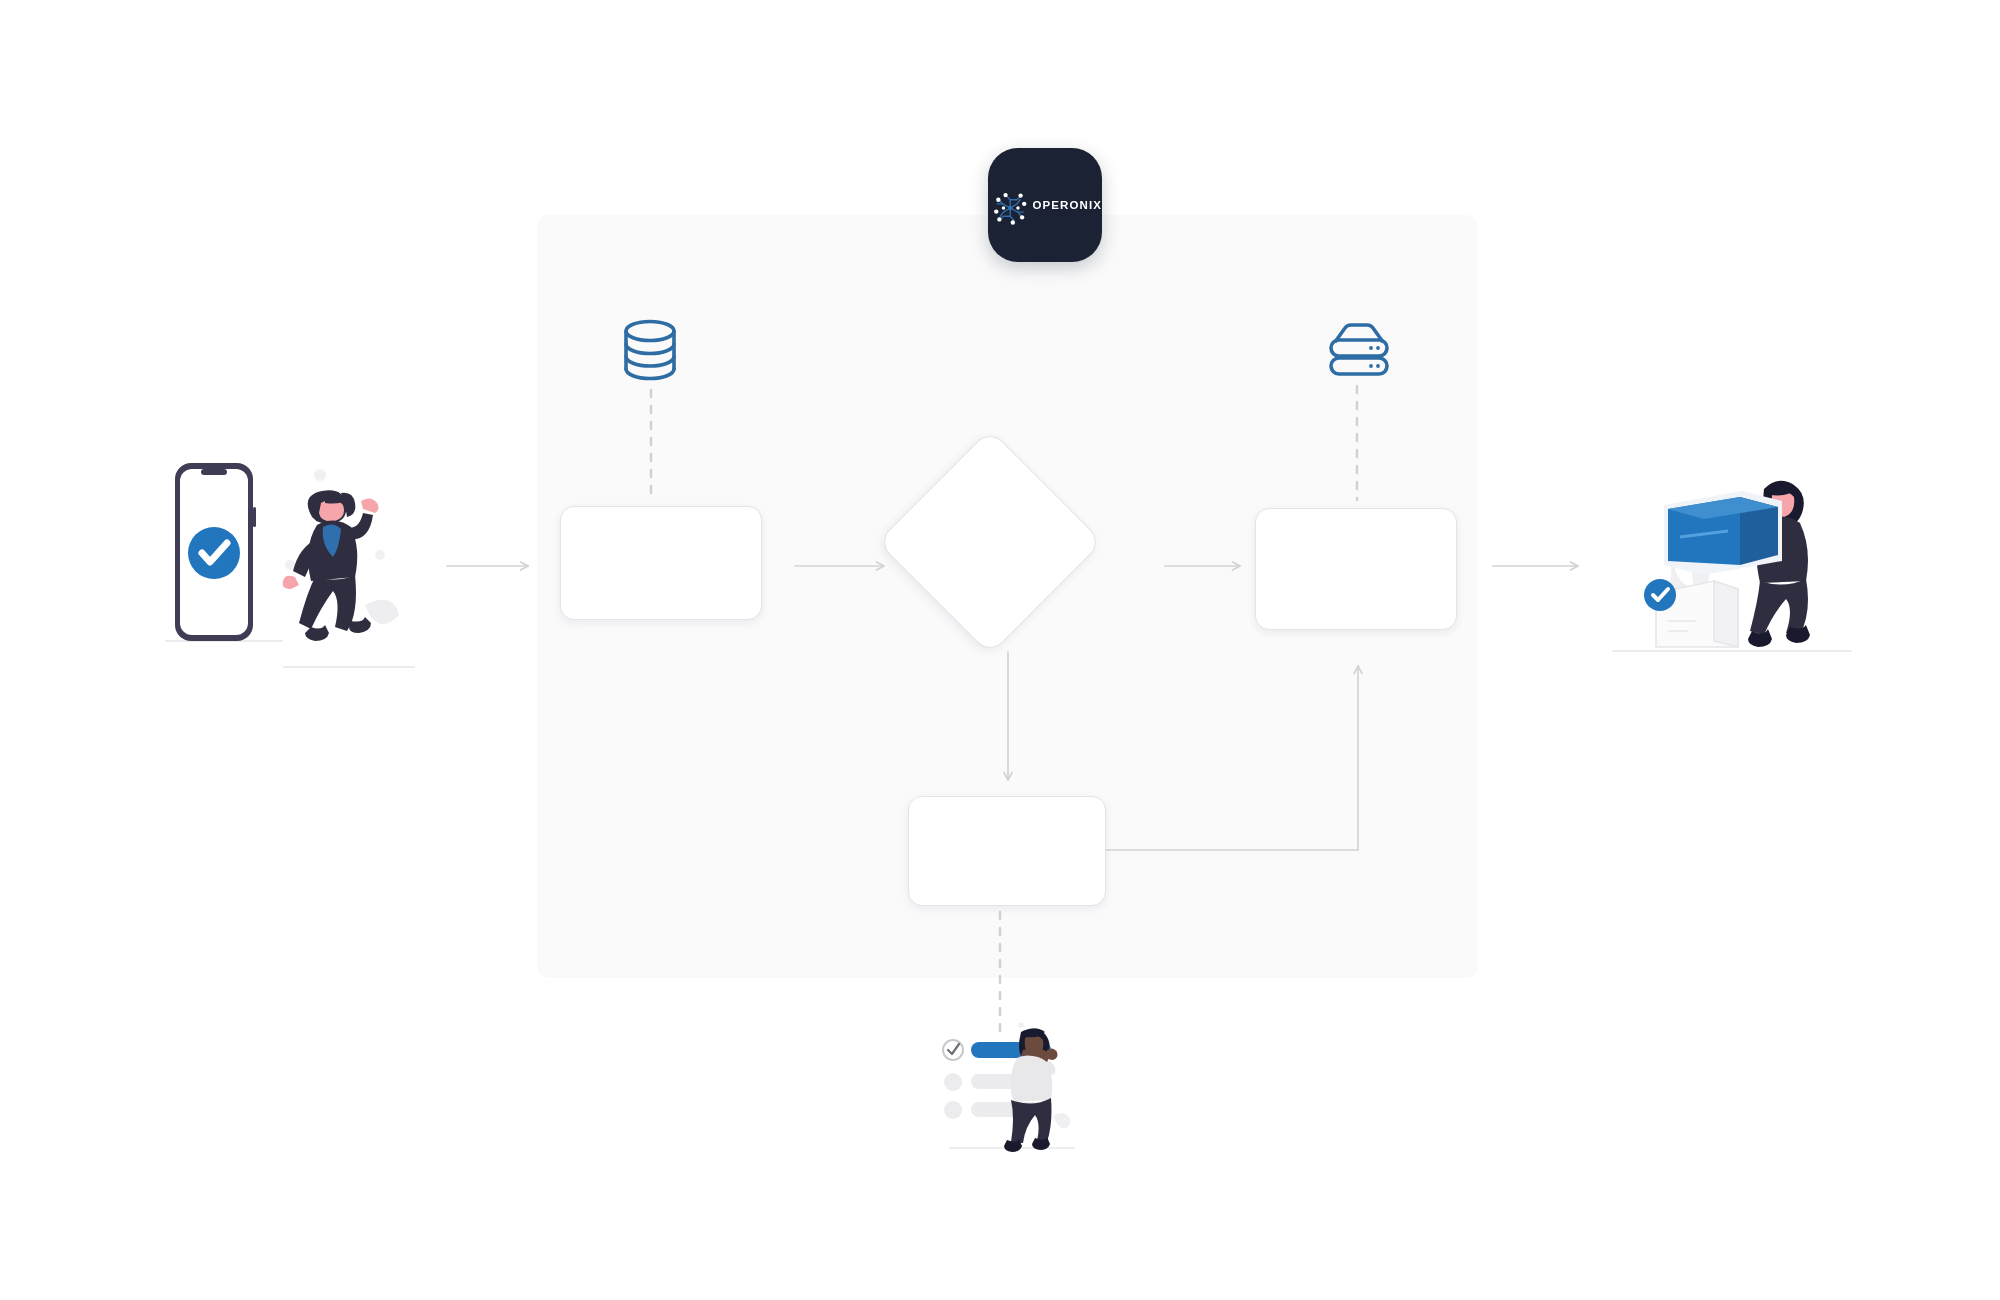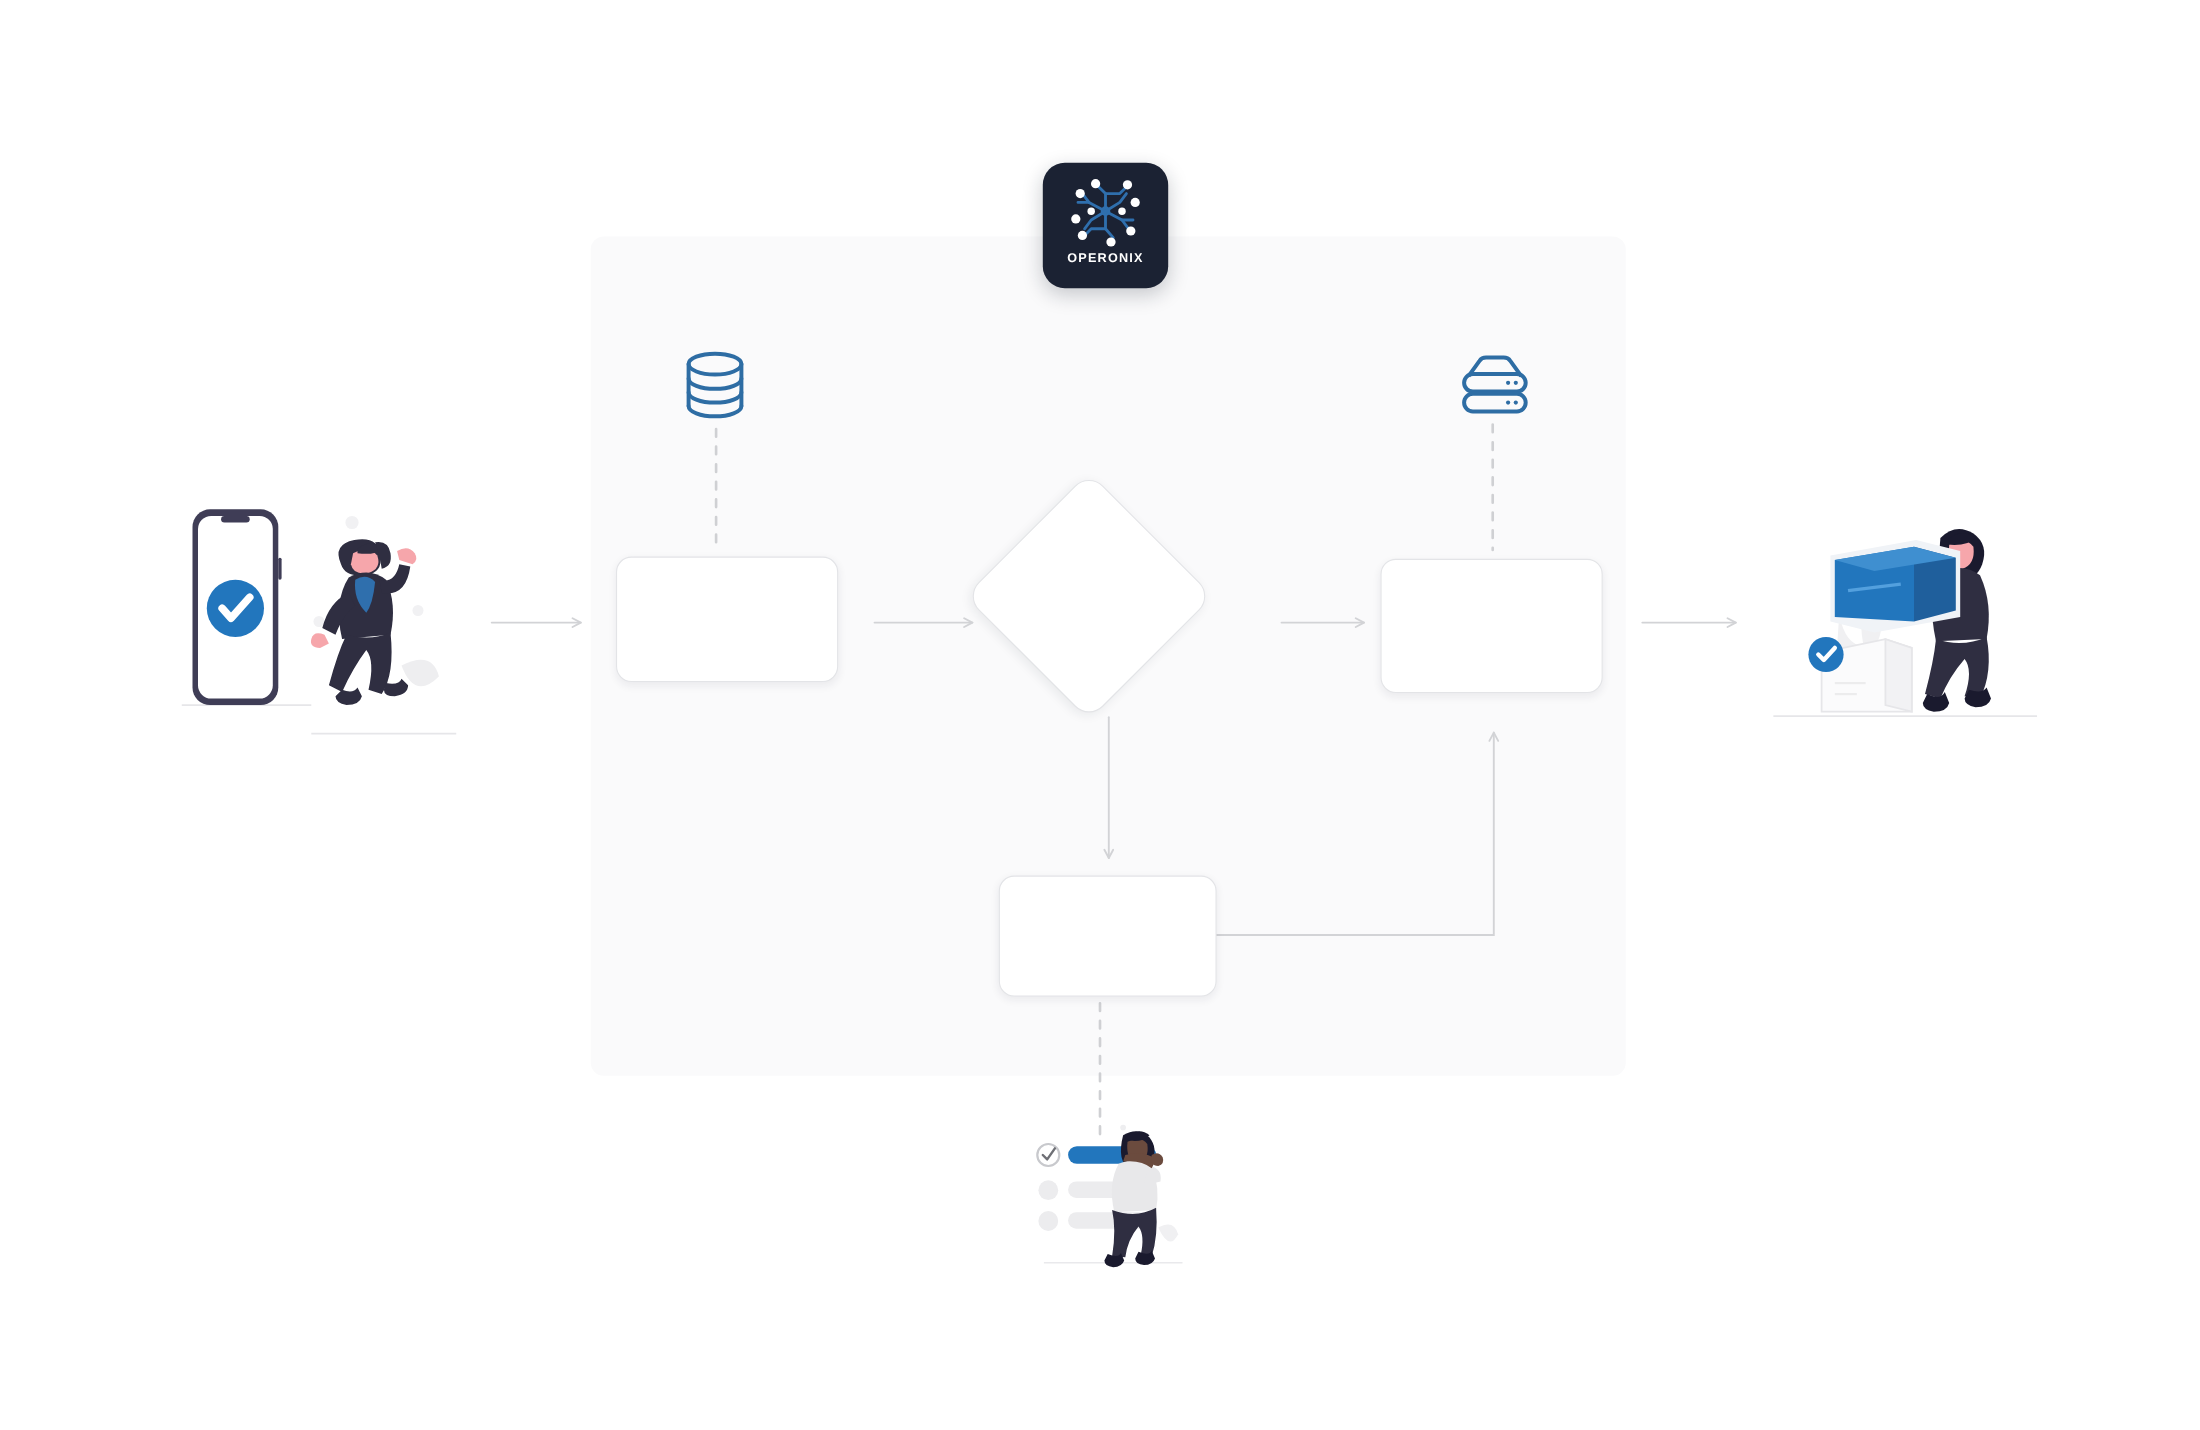--- a/index.html
+++ b/index.html
@@ -16,25 +16,25 @@
   .panel{
     position:absolute;
     left:537px;top:215px;width:941px;height:763px;
     background:#fafafb;
     border-radius:12px;
   }
 
   
   .brand{
     position:absolute;
-    left:948px;top:148px;width:114px;height:114px;
+    left:988px;top:148px;width:114px;height:114px;
     background:#1b2233;
-    border-radius:20px;
+    border-radius:30px;
     box-shadow:0 6px 18px rgba(20,26,40,.22);
-    display:flex;flex-direction:column;align-items:center;justify-content:flex-start;
+    display:flex;align-items:center;justify-content:flex-start;
   }
   .brand-mark{width:86px;height:76px;margin-top:6px;}
   .brand-name{
     color:#ffffff;font-size:11.5px;font-weight:bold;
     letter-spacing:1.1px;margin-top:-1px;
   }
 
   
   .node{
     position:absolute;

